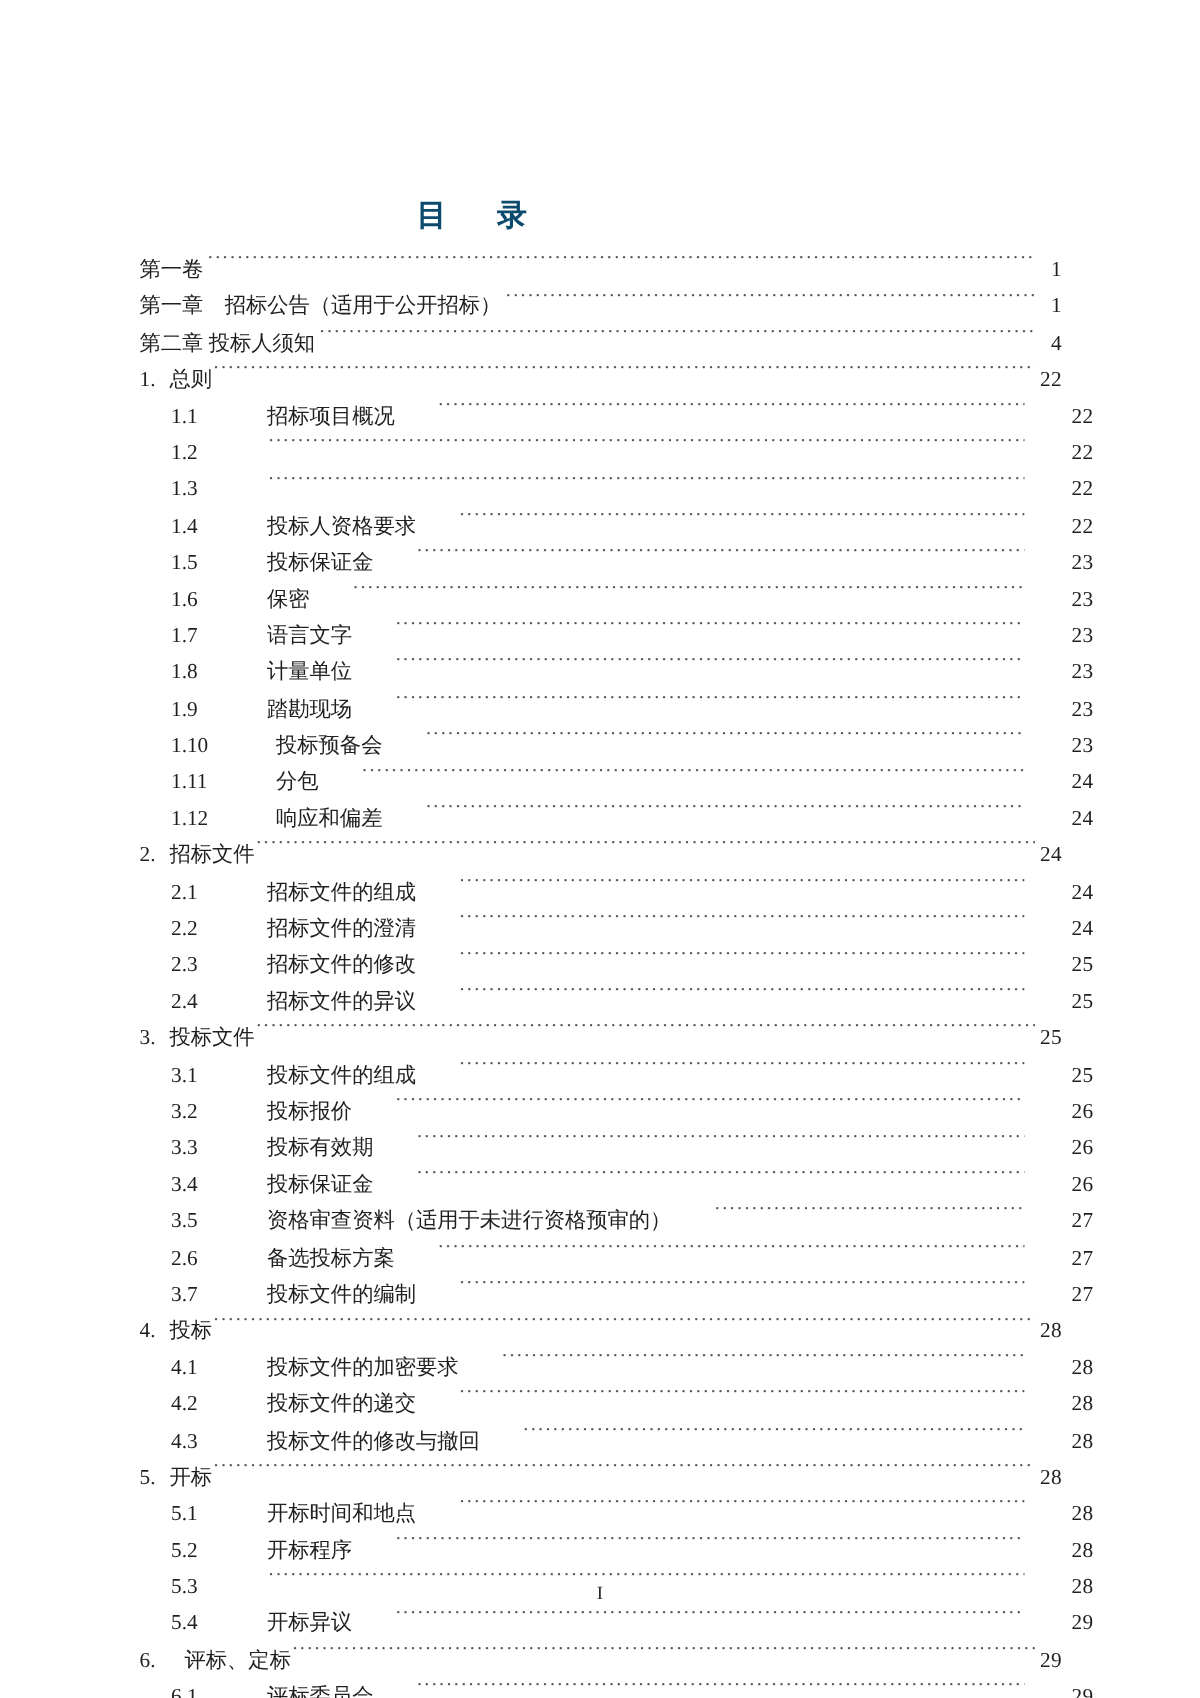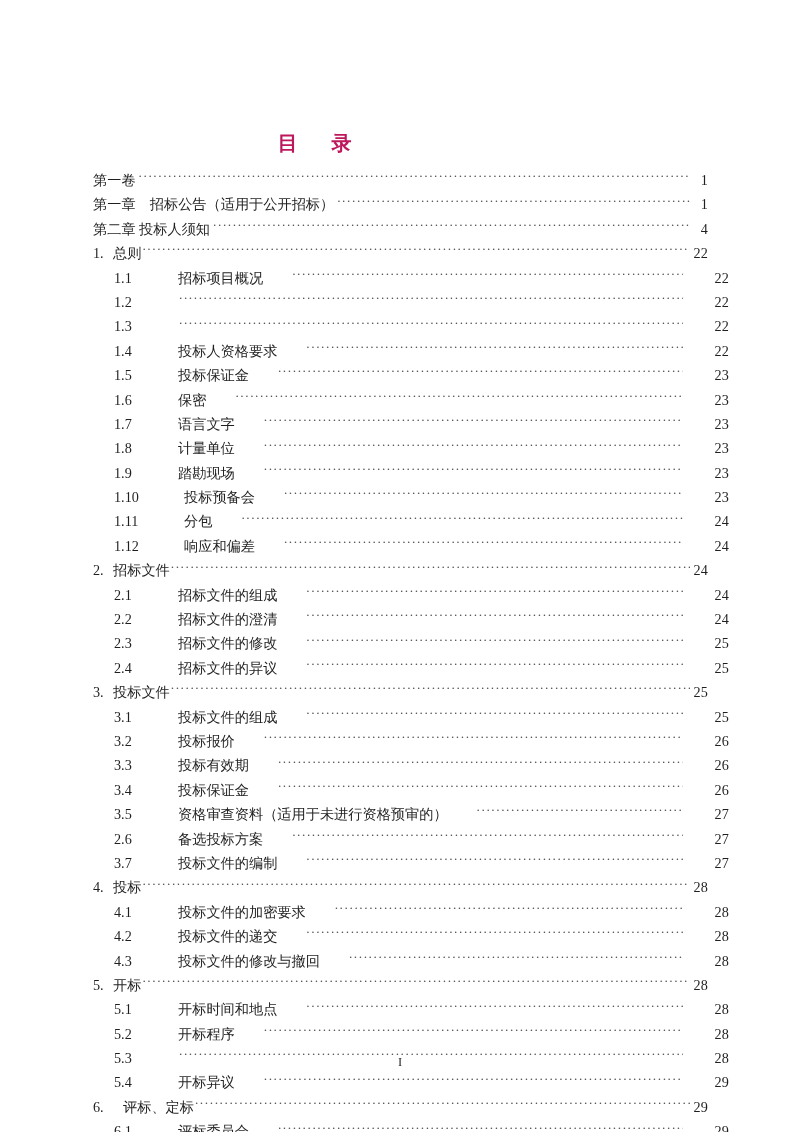--- a/index.html
+++ b/index.html
@@ -18,31 +18,31 @@
   }
   .toc-title {
     position: absolute;
     left: 0;
     top: 130px;
     width: 636px;
     text-align: center;
     font-size: 20px;
     font-weight: bold;
     letter-spacing: 0.34em;
-    color: #be185d;
+    color: #0c4a6e;
   }
   .toc-body {
     position: absolute;
     left: 93px;
     top: 168px;
     width: 615px;
   }
   .toc-row {
     display: flex;
-    align-items: center;
+    align-items: flex-start;
     width: 100%;
     height: 24.4px;
     font-size: 14.2px;
     line-height: 24.4px;
     white-space: nowrap;
     color: #1f1f1f;
   }
   .toc-row.lvl-chapter .label {
     padding-right: 2px;
   }

